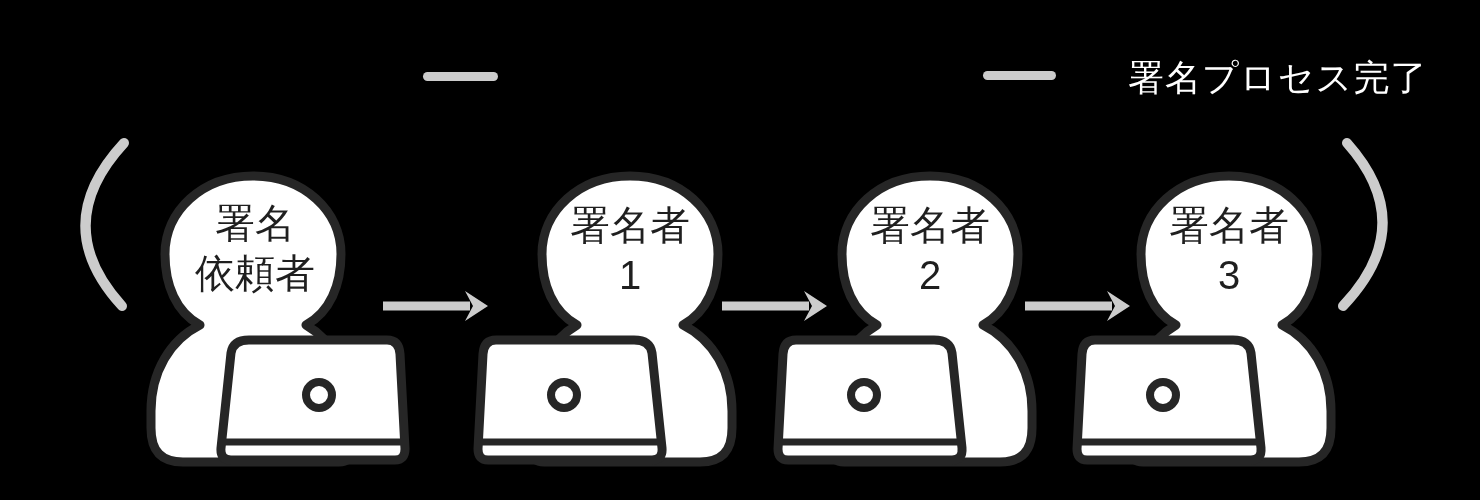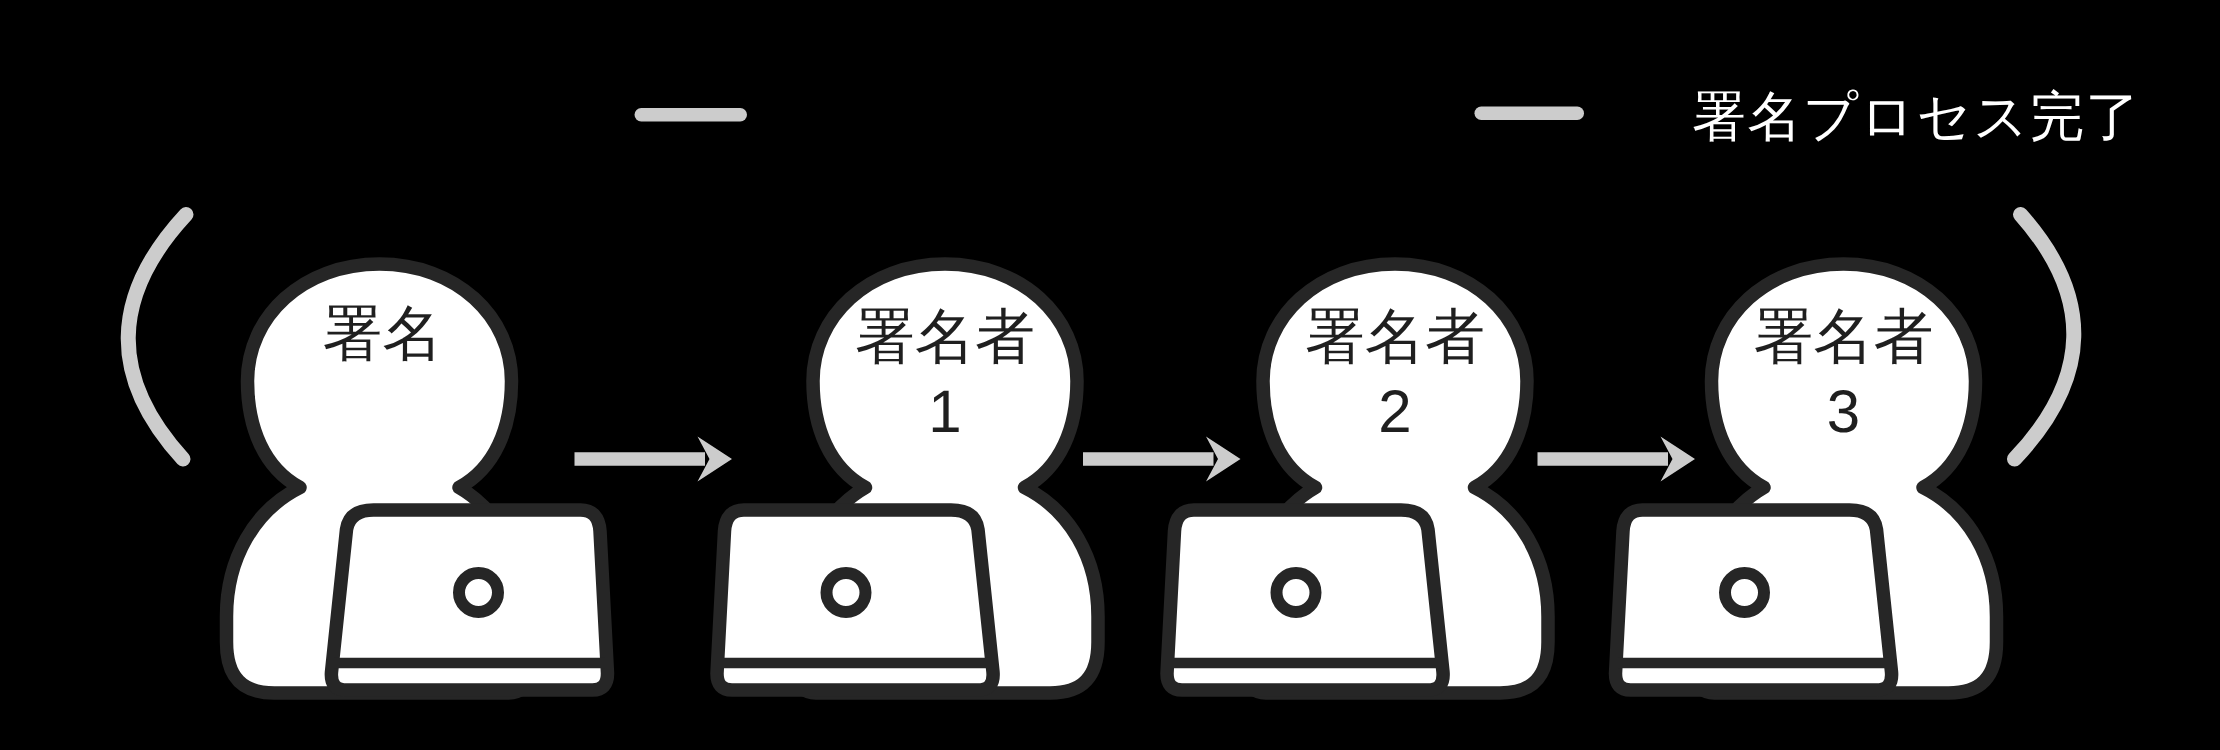--- a/index.html
+++ b/index.html
@@ -71,20 +71,21 @@
 
   <div class="person person-requester mirrored">
     <svg class="figure" width="272" height="312" viewBox="-6 -6 272 312">
       <path d="M 154,8 C 205,8 242,43 242,86 C 242,117 231,144 207,157 C 237,172 256,204 256,243 L 256,260 C 256,284 245,294 224,294 L 68,294 C 60,294 56,290 56,283 L 56,243 C 56,204 75,172 101,157 C 77,144 66,117 66,86 C 66,43 103,8 154,8 Z" fill="#ffffff" stroke="#262626" stroke-width="9" stroke-linejoin="round"></path>
       <path d="M 20,172 L 158,172 Q 174,172 176,185 L 186,280 Q 187,292 176,292 L 12,292 Q 2,292 2,281 L 7,186 Q 8,172 20,172 Z" fill="#ffffff" stroke="#262626" stroke-width="9" stroke-linejoin="round"></path>
       <line x1="4" y1="274" x2="184" y2="274" stroke="#262626" stroke-width="7"></line>
       <circle cx="88" cy="227" r="13" fill="#ffffff" stroke="#262626" stroke-width="8"></circle>
     </svg>
     <div class="person-label">
       <div>署名</div>
+      <div>依頼者</div>
     </div>
   </div>
 
   <div class="person person-signer person-signer-1">
     <svg class="figure" width="272" height="312" viewBox="-6 -6 272 312">
       <path d="M 154,8 C 205,8 242,43 242,86 C 242,117 231,144 207,157 C 237,172 256,204 256,243 L 256,260 C 256,284 245,294 224,294 L 68,294 C 60,294 56,290 56,283 L 56,243 C 56,204 75,172 101,157 C 77,144 66,117 66,86 C 66,43 103,8 154,8 Z" fill="#ffffff" stroke="#262626" stroke-width="9" stroke-linejoin="round"></path>
       <path d="M 20,172 L 158,172 Q 174,172 176,185 L 186,280 Q 187,292 176,292 L 12,292 Q 2,292 2,281 L 7,186 Q 8,172 20,172 Z" fill="#ffffff" stroke="#262626" stroke-width="9" stroke-linejoin="round"></path>
       <line x1="4" y1="274" x2="184" y2="274" stroke="#262626" stroke-width="7"></line>
       <circle cx="88" cy="227" r="13" fill="#ffffff" stroke="#262626" stroke-width="8"></circle>
     </svg>

